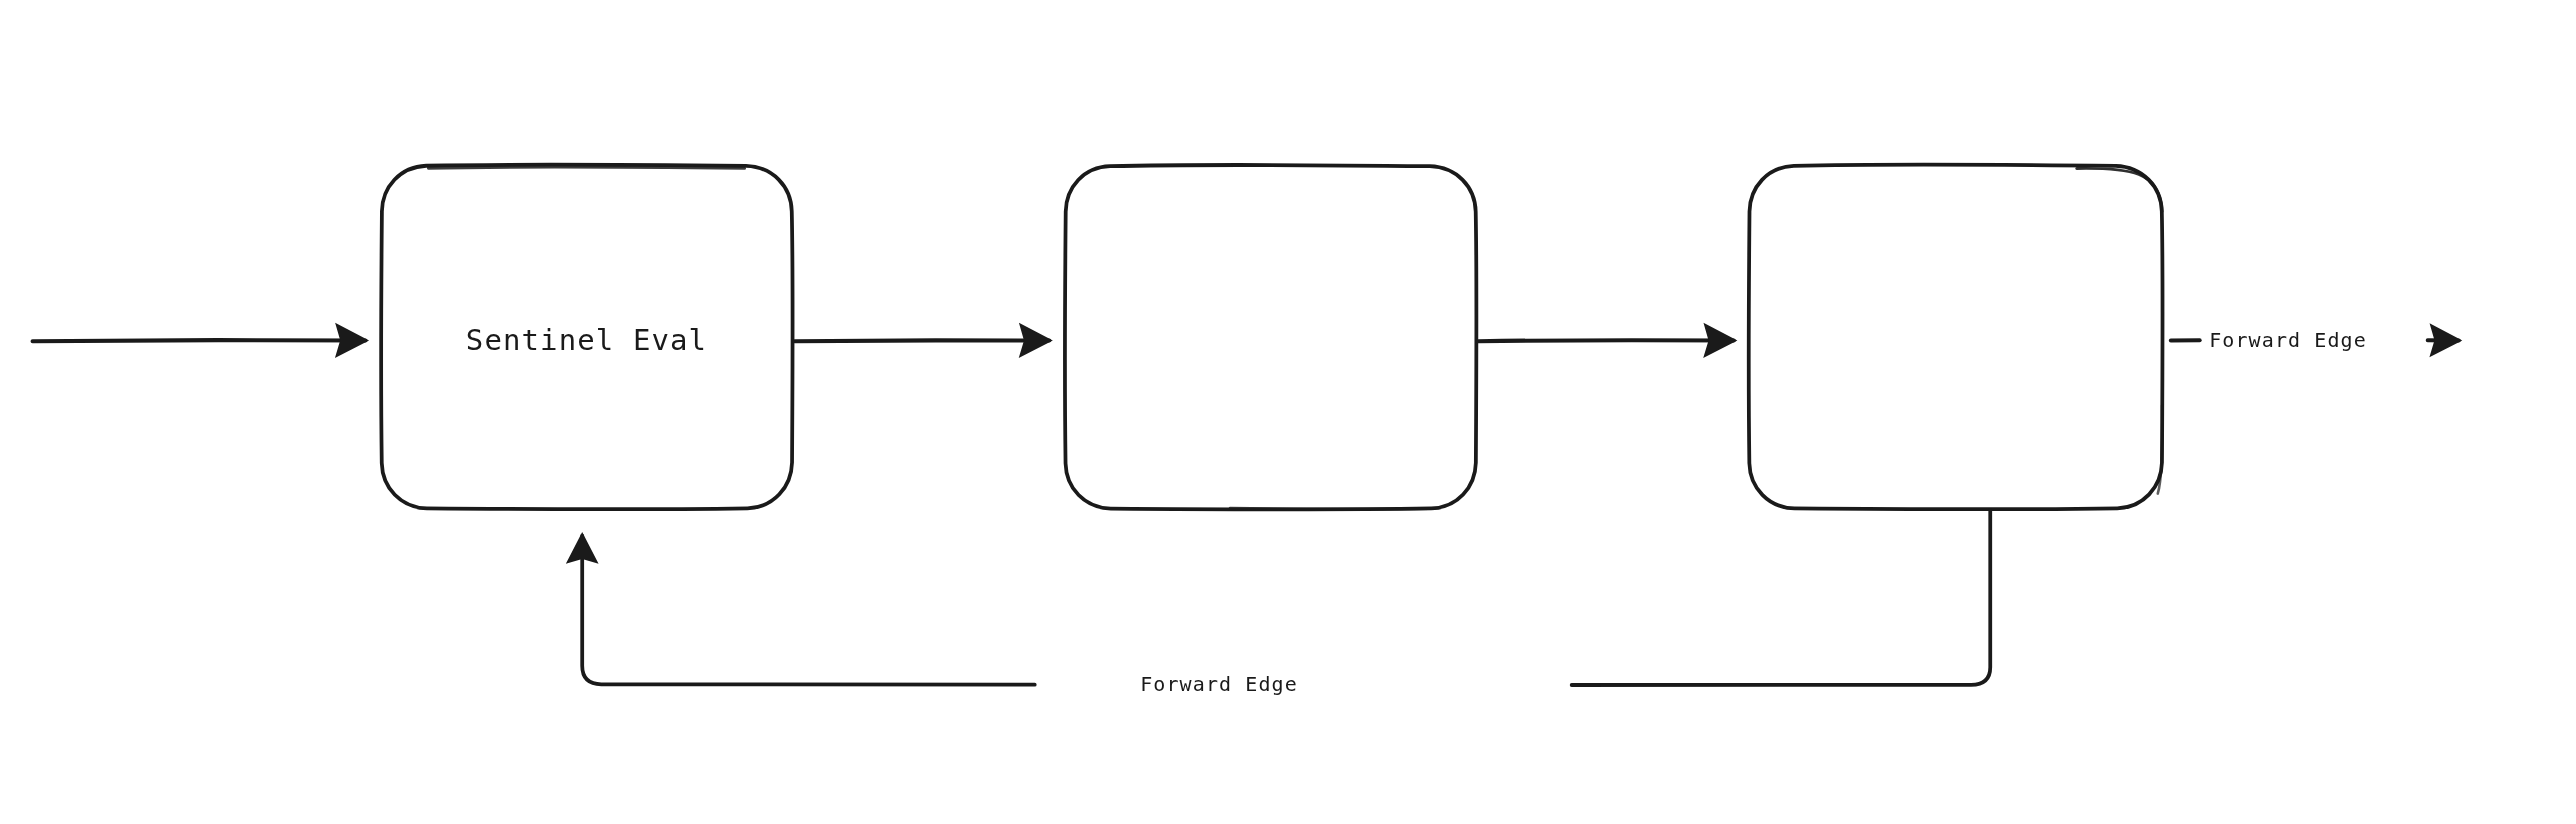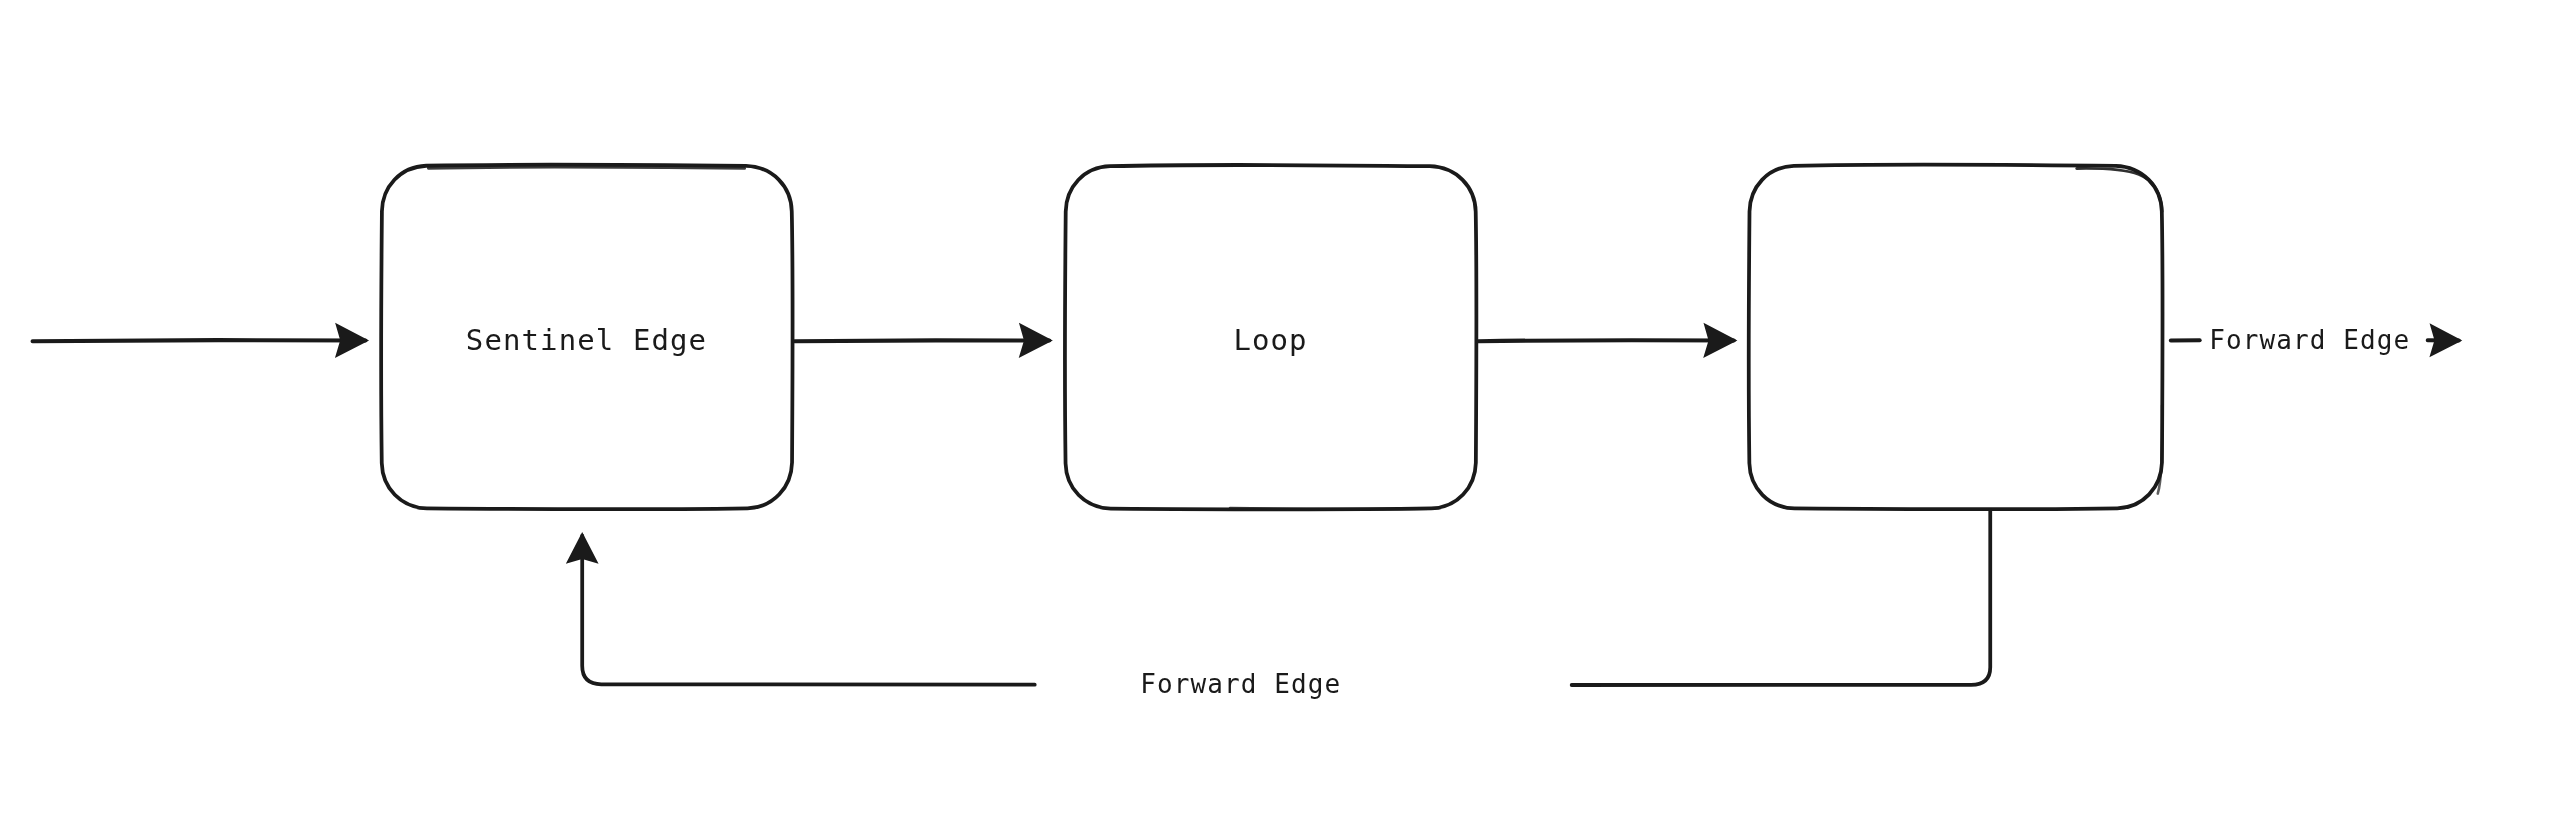--- a/index.html
+++ b/index.html
@@ -34,21 +34,21 @@
     line-height: 39px;
     letter-spacing: 1.1px;
     white-space: pre;
     pointer-events: none;
     user-select: none;
   }
   .edge-label {
     position: absolute;
     color: #1a1a1a;
     font-family: "DejaVu Sans Mono", monospace;
-    font-size: 26px;
+    font-size: 20px;
     line-height: 32px;
     letter-spacing: 1.1px;
     white-space: nowrap;
     background: #ffffff;
     padding: 0 7.2px;
     user-select: none;
   }
   
   #label-sentinel-start {
     left: 381px; top: 321px; width: 411px;
@@ -144,23 +144,22 @@
                L 2750.5 922
                C 2750.5 938, 2741 946.2, 2724 946.4
                L 2172 946.6" stroke-width="5.2"></path>
       <path d="M 1430 946.2
                L 831 945.6
                C 812 945.4, 804.6 936, 804.6 920
                L 804.6 740" stroke-width="5.2" marker-end="url(#ah2)"></path>
     </g>
   </svg>
 
-  <div class="node-label" id="label-sentinel-start">Sentinel Edge</div>
+  <div class="node-label" id="label-sentinel-start">Sentinel Eval</div>
 
-  <div class="node-label" id="label-loop">Loop</div>
 
 
   <div class="edge-label" id="label-forward-edge">Forward Edge</div>
 
   <div class="edge-label" id="label-backward-edge">Forward Edge</div>
 
 </div>
 
 
 </body></html>

